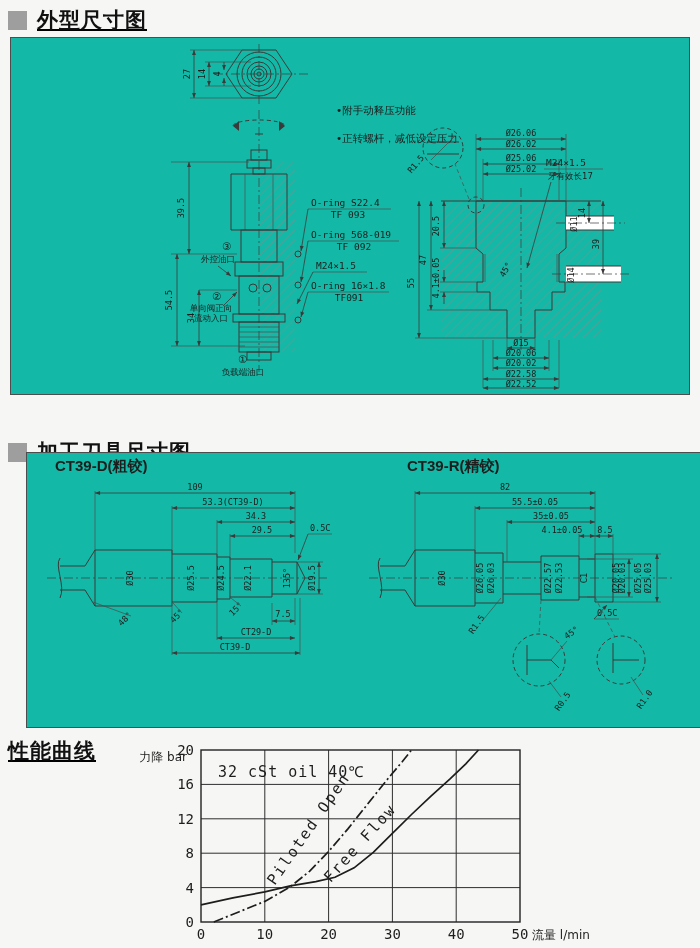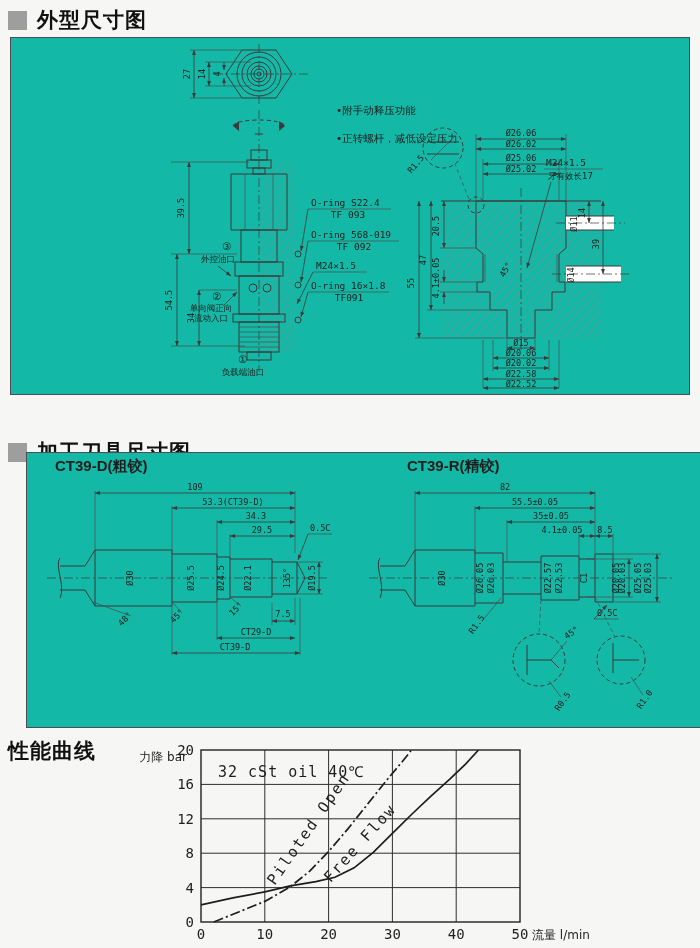--- a/index.html
+++ b/index.html
@@ -1,17 +1,17 @@
 <!DOCTYPE html>
 <html><head>
 <meta charset="utf-8">
 <style>
   html,body{margin:0;padding:0;}
   body{width:700px;height:948px;position:relative;background:#f6f6f4;font-family:"Liberation Sans",sans-serif;overflow:hidden;}
-  .hdr{position:absolute;left:8px;display:flex;align-items:center;gap:10px;}
+  .hdr{position:absolute;left:8px;display:flex;align-items:center;gap:10px;text-decoration:underline;}
   .sq{width:19px;height:19px;background:#9e9e9e;display:inline-block;}
   .hdr .t{font-size:21px;font-weight:bold;color:#111;letter-spacing:1px;}
   .hdr .sub{font-size:14px;font-weight:normal;color:#222;margin-left:2px;}
   .panel{position:absolute;left:10px;width:678px;background:#14b8a6;border:1.5px solid #4d4d4d;}
   #box1{top:37px;height:356px;}
   #box2{top:452px;height:274px;margin-left:16px;}
   #chart-svg{position:absolute;left:140px;top:735px;}
   svg{display:block;}
   .ln{stroke:#3a3a3a;stroke-width:1;fill:none;}
   .thin{stroke:#4a4a4a;stroke-width:.7;fill:none;}

